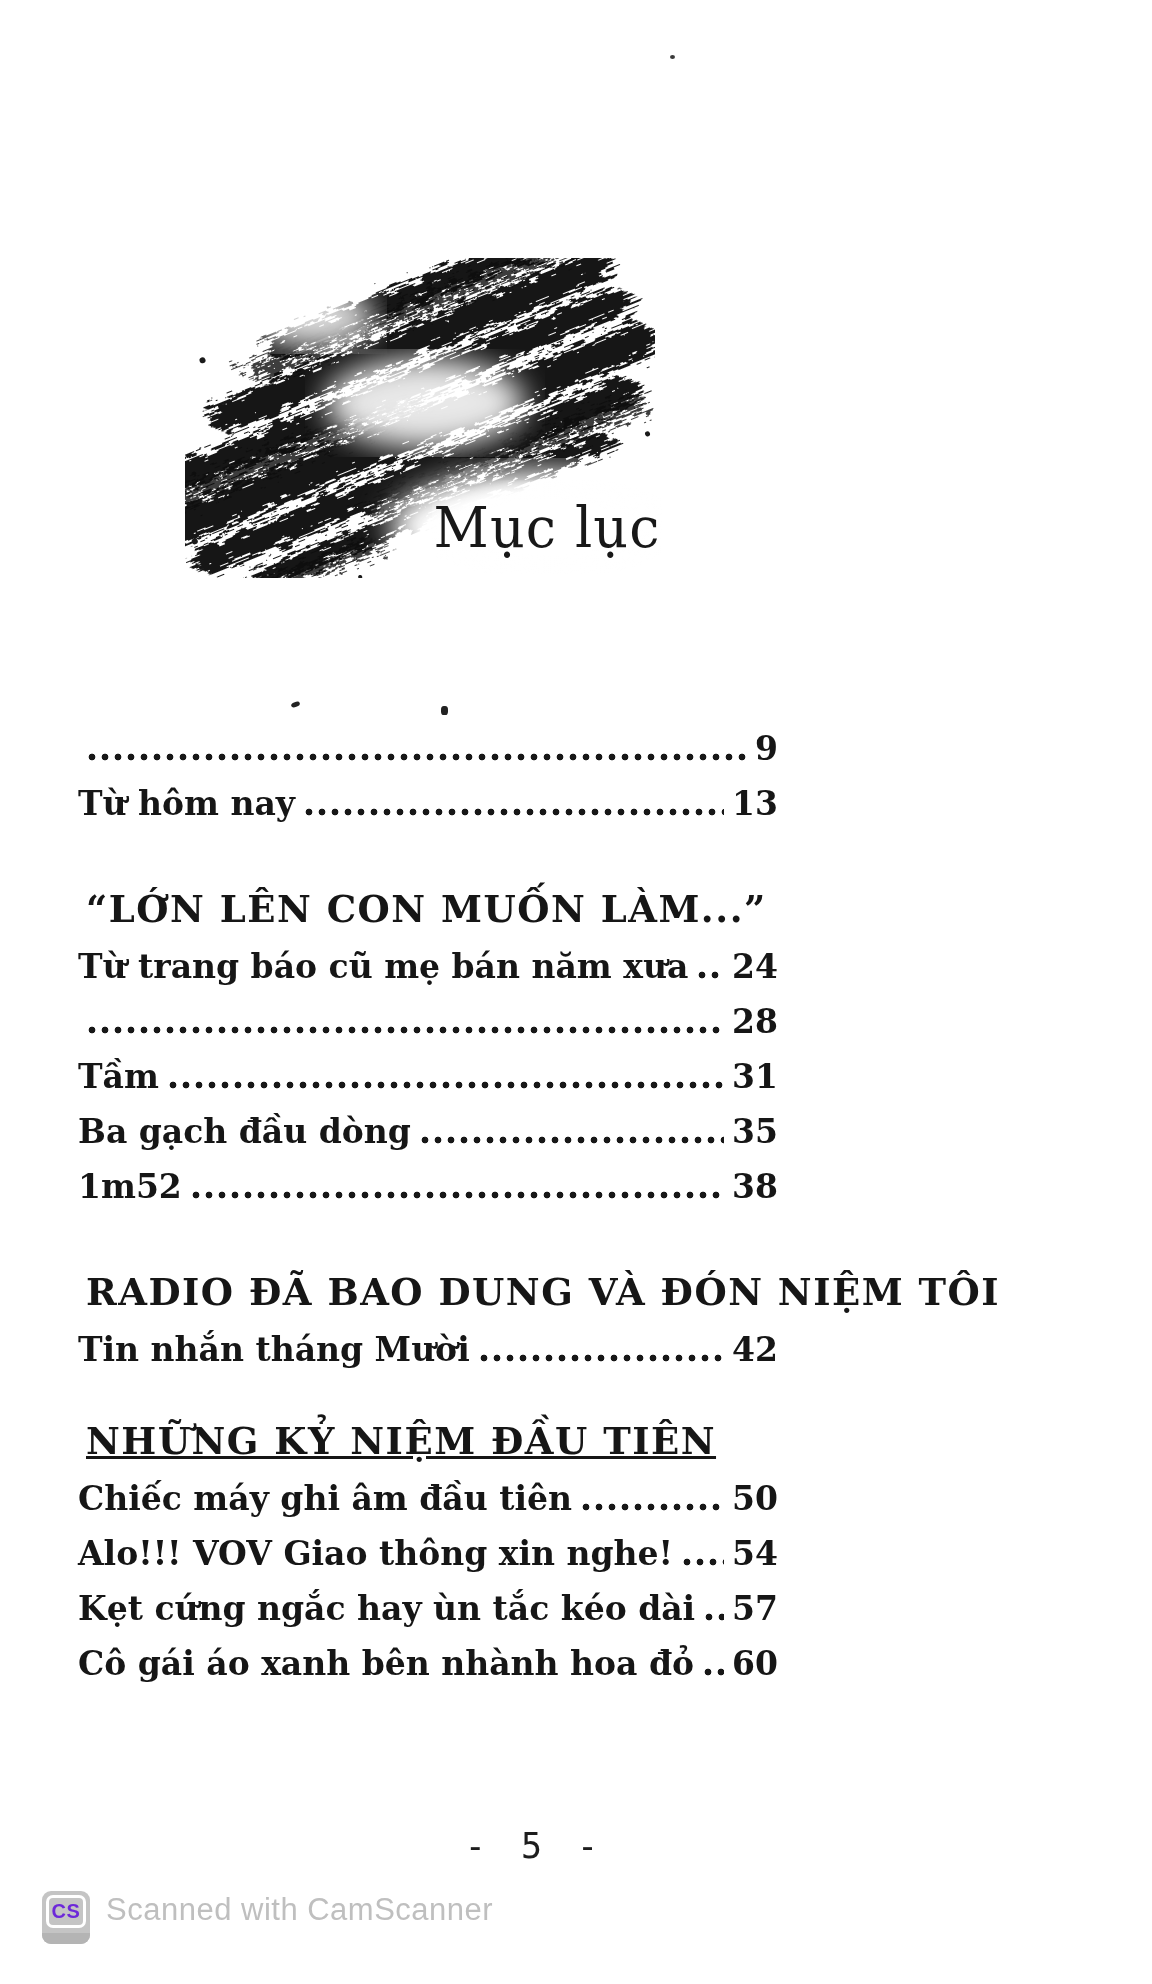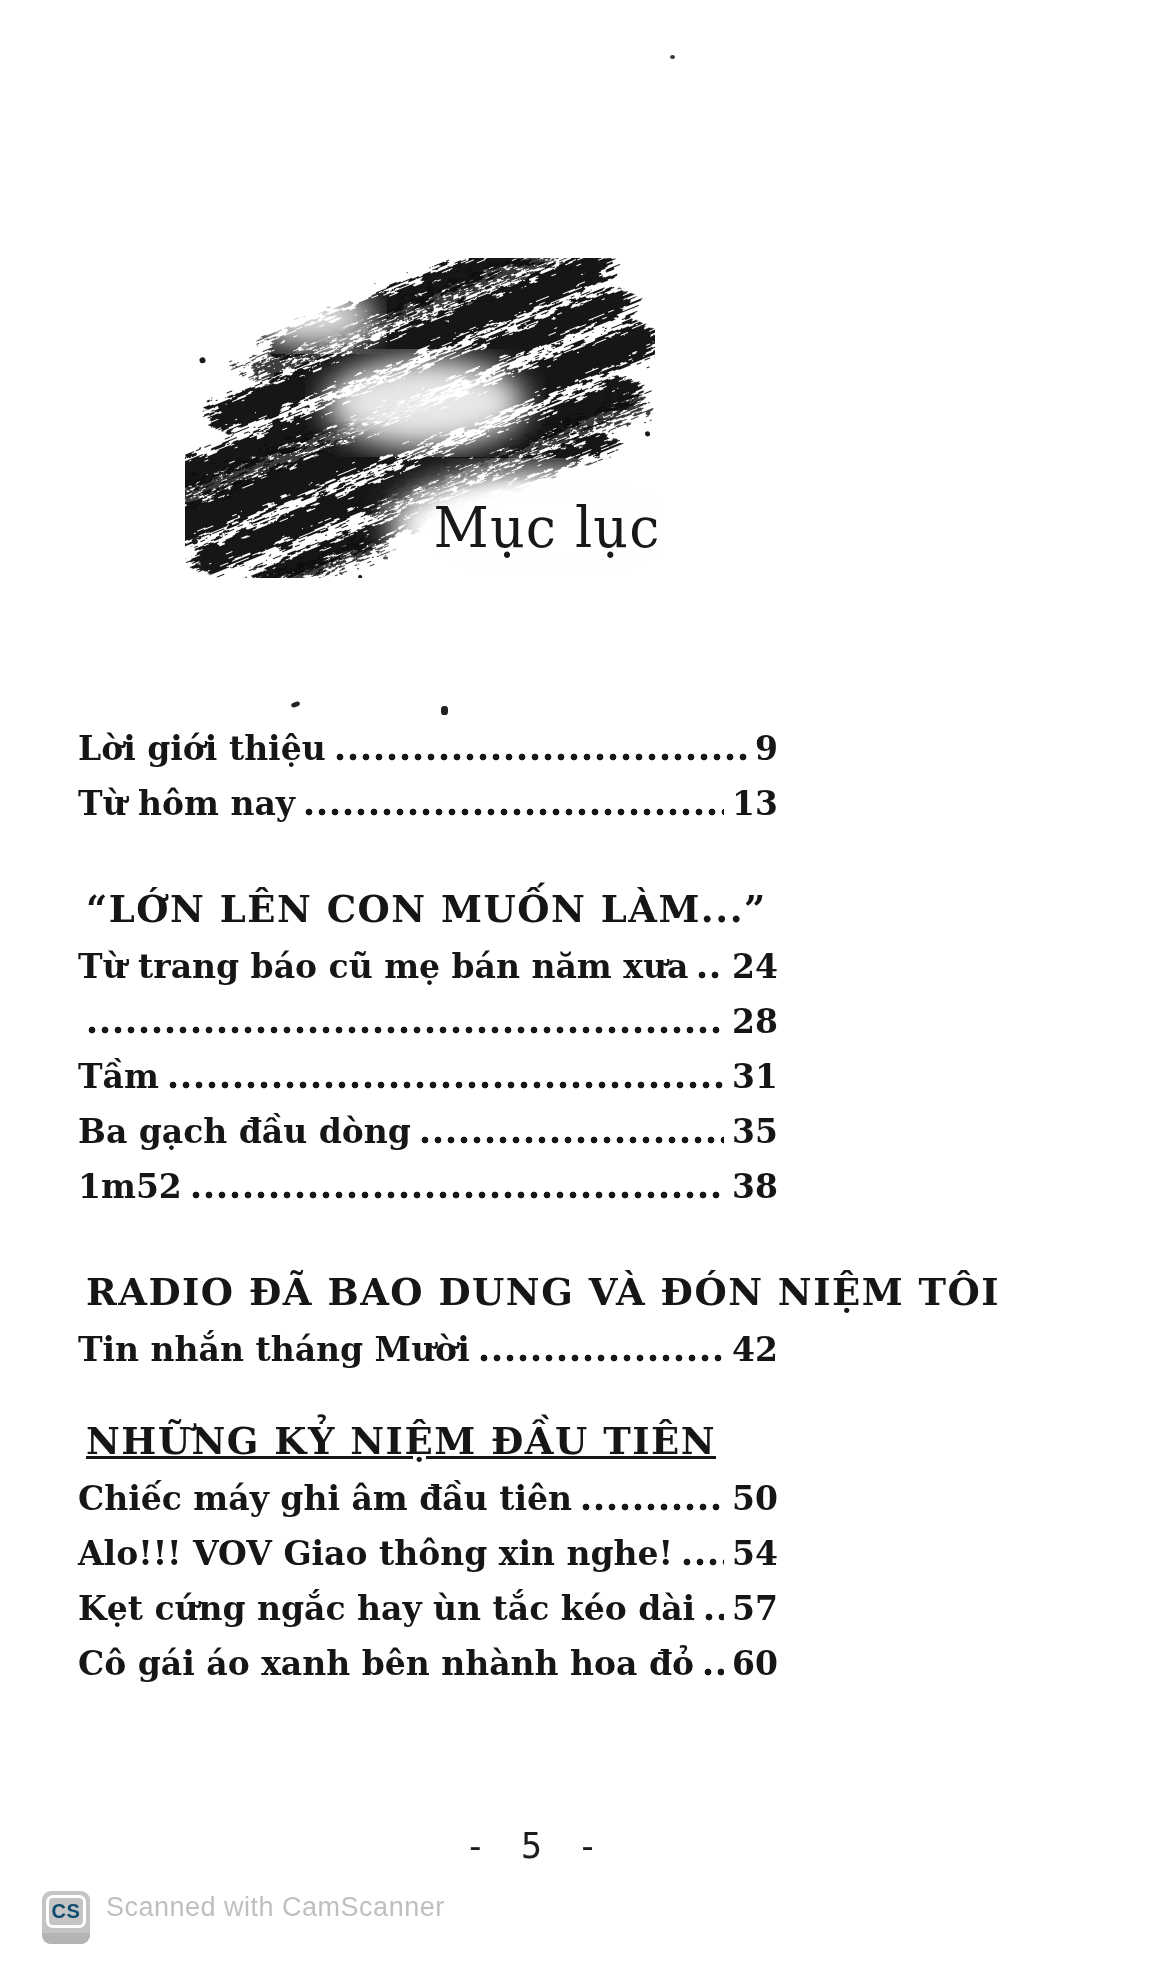--- a/index.html
+++ b/index.html
@@ -77,30 +77,30 @@
   }
   .cam-logo{
     position:absolute;left:42px;top:7px;width:48px;height:53px;
     background:#c4c4c4;border-radius:9px;
   }
   .cam-logo .inner{
     position:absolute;left:4px;right:4px;top:4px;height:27px;
     border:3.5px solid #ffffff;border-radius:7px;
     display:flex;align-items:center;justify-content:center;
     font-family:"Liberation Sans", sans-serif;
-    font-weight:bold;font-size:20px;color:#0c4a6e;letter-spacing:0.5px;
+    font-weight:bold;font-size:20px;color:#6d28d9;letter-spacing:0.5px;
   }
   .cam-logo::after{
     content:"";position:absolute;left:0;right:0;bottom:0;height:11px;
     background:#b4b4b4;border-radius:0 0 9px 9px;
   }
   .cam-text{
     position:absolute;left:106px;top:8px;
     font-family:"Liberation Sans", sans-serif;
-    font-size:27px;color:#bfbfbf;letter-spacing:0.5px;
+    font-size:31px;color:#bfbfbf;letter-spacing:0.5px;
   }
 </style>
 </head>
 <body>
 
 <div>
 
   <div class="splash-wrap">
     <svg width="470" height="320" viewBox="0 0 470 320">
       <defs>
@@ -148,21 +148,20 @@
   </div>
 
   <div class="page-title">Mục lục</div>
 
   <div class="speck s1"></div>
   <div class="speck s2"></div>
   <div class="speck s3"></div>
 
   <div class="toc" id="toc">
       <div class="toc-row">
-        <span>Lời giới thiệu</span>
         <span class="leader"></span>
         <span class="pagenum">9</span>
       </div>
       <div class="toc-row">
         <span>Từ hôm nay</span>
         <span class="leader"></span>
         <span class="pagenum">13</span>
       </div>
       <div class="toc-heading">“LỚN LÊN CON MUỐN LÀM...”</div>
       <div class="toc-row">

